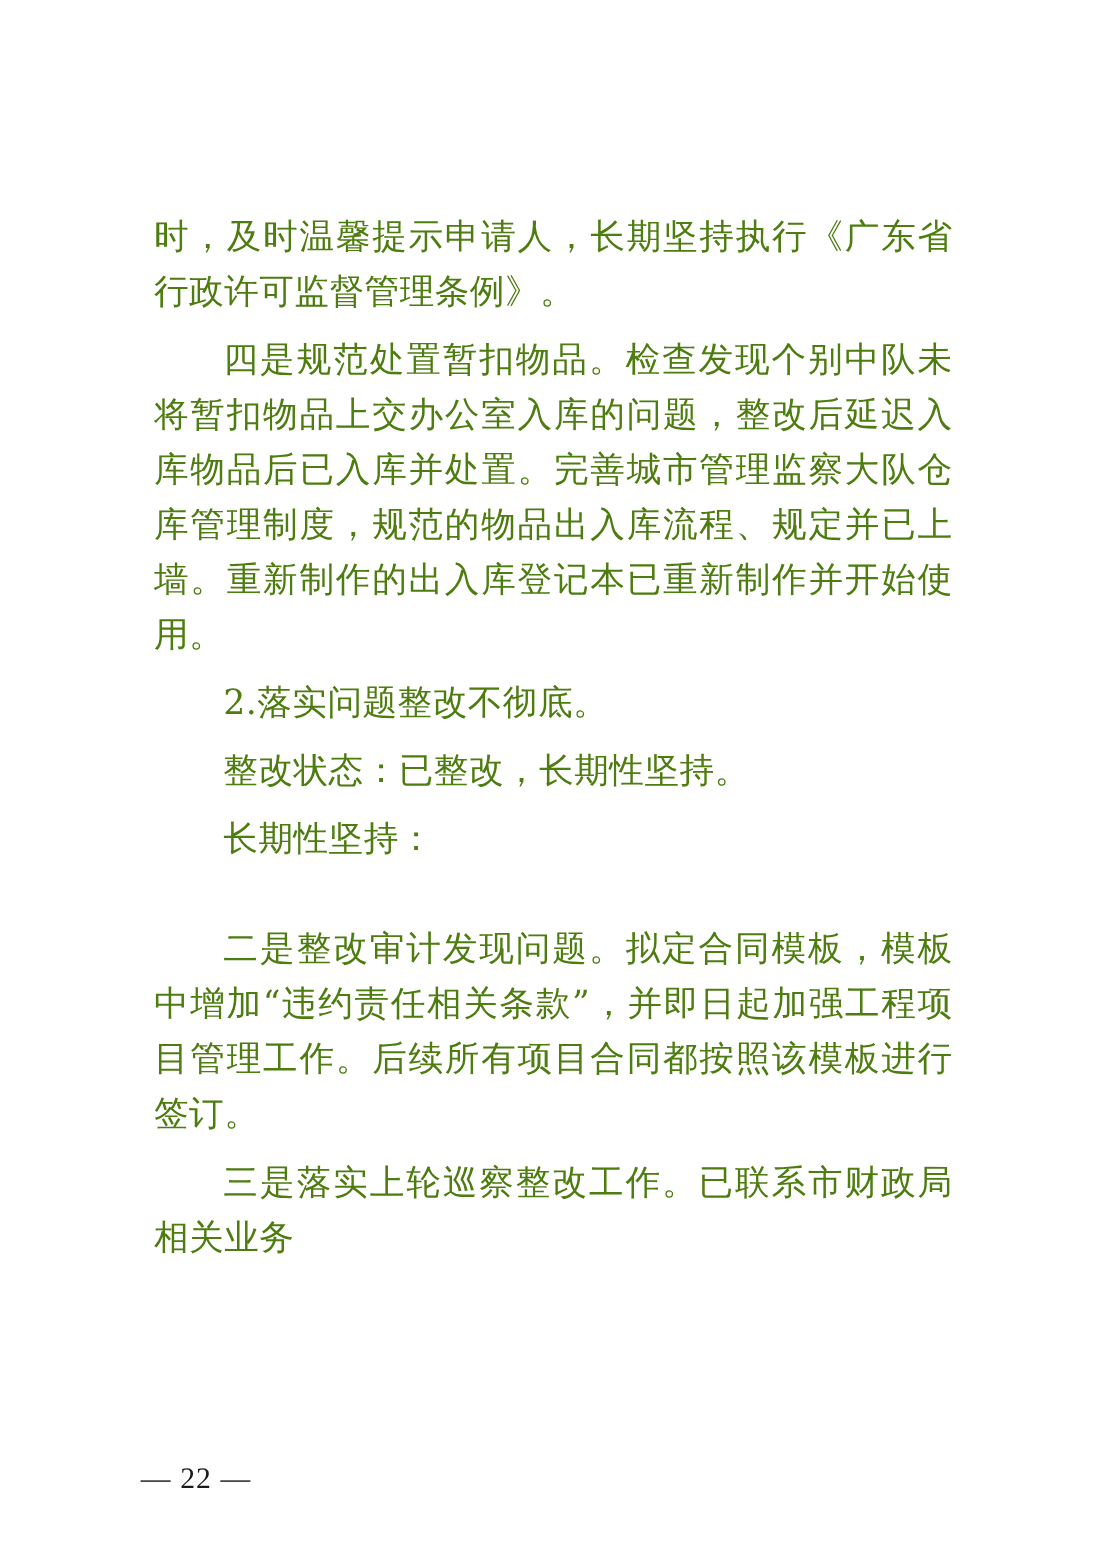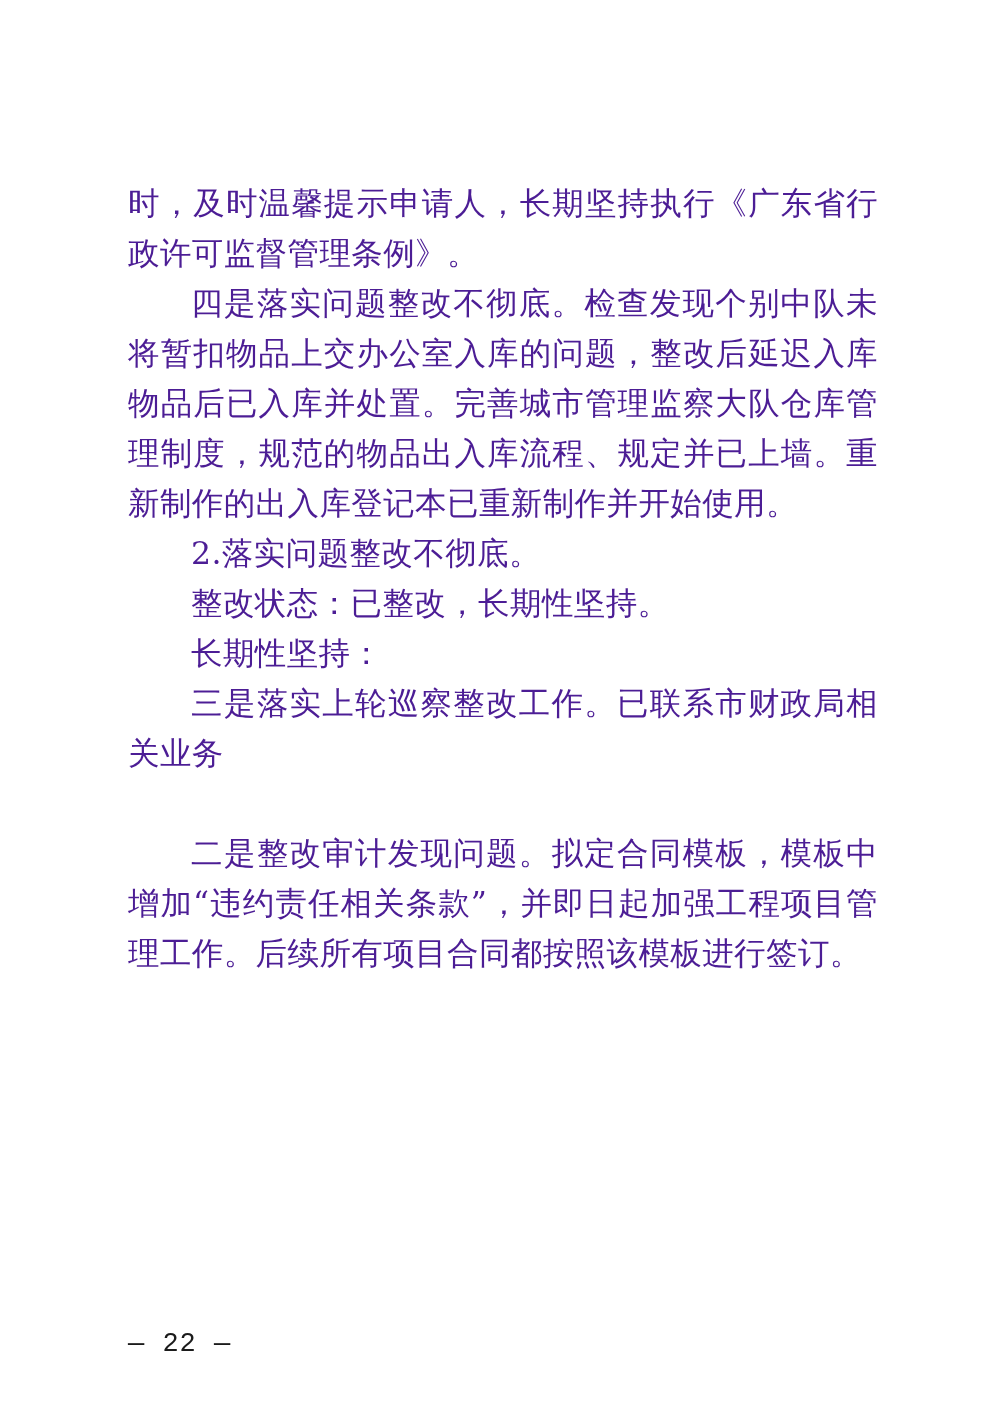--- a/index.html
+++ b/index.html
@@ -16,83 +16,83 @@
     font-family: "DejaVu Serif", "Liberation Serif", serif;
     color: #1a1a1a;
   }
   .body-area {
     position: absolute;
     left: 128px;
     top: 178px;
     width: 750px;
   }
   .para {
-    margin: 0;
+    margin: 12px;
     font-size: 31.5px;
     line-height: 50px;
     text-align: justify;
     text-justify: inter-character;
     letter-spacing: 0.4px;
-    color: #4c1d95;
+    color: #4d7c0f;
     word-break: break-all;
   }
   .para.indent {
     text-indent: 63px;
   }
   .para.gap-before {
     margin-top: 50px;
   }
   .lead {
     font-weight: 400;
     letter-spacing: 0.6px;
   }
   .page-number {
     position: absolute;
     left: 128px;
     top: 1326px;
     font-size: 27px;
     line-height: 36px;
     color: #1b1b1b;
     letter-spacing: 1px;
-    font-family: Liberation Mono, monospace;
+    font-family: Liberation Serif, serif;
   }
 </style>
 </head>
 <body>
 
 <div class="page">
 
   <div class="body-area">
 
     <p class="para">
       <span>时，及时温馨提示申请人，长期坚持执行《广东省行政许可监督管理条例》。</span>
     </p>
 
     <p class="para indent">
-      <span class="lead">四是</span><span>落实问题整改不彻底。检查发现个别中队未将暂扣物品上交办公室入库的问题，整改后延迟入库物品后已入库并处置。完善城市管理监察大队仓库管理制度，规范的物品出入库流程、规定并已上墙。重新制作的出入库登记本已重新制作并开始使用。</span>
+      <span class="lead">四是</span><span>规范处置暂扣物品。检查发现个别中队未将暂扣物品上交办公室入库的问题，整改后延迟入库物品后已入库并处置。完善城市管理监察大队仓库管理制度，规范的物品出入库流程、规定并已上墙。重新制作的出入库登记本已重新制作并开始使用。</span>
     </p>
 
     <p class="para indent">
       <span>2.落实问题整改不彻底。</span>
     </p>
 
     <p class="para indent">
       <span>整改状态：已整改，长期性坚持。</span>
     </p>
 
     <p class="para indent">
       <span>长期性坚持：</span>
     </p>
 
 
+    <p class="para indent gap-before">
+      <span class="lead">二是</span><span>整改审计发现问题。拟定合同模板，模板中增加“违约责任相关条款”，并即日起加强工程项目管理工作。后续所有项目合同都按照该模板进行签订。</span>
+    </p>
+
     <p class="para indent">
       <span class="lead">三是</span><span>落实上轮巡察整改工作。已联系市财政局相关业务</span>
-    </p>
-
-    <p class="para indent gap-before">
-      <span class="lead">二是</span><span>整改审计发现问题。拟定合同模板，模板中增加“违约责任相关条款”，并即日起加强工程项目管理工作。后续所有项目合同都按照该模板进行签订。</span>
     </p>
 
   </div>
 
   <div class="page-number">— 22 —</div>
 
 </div>
 
 </body></html>

